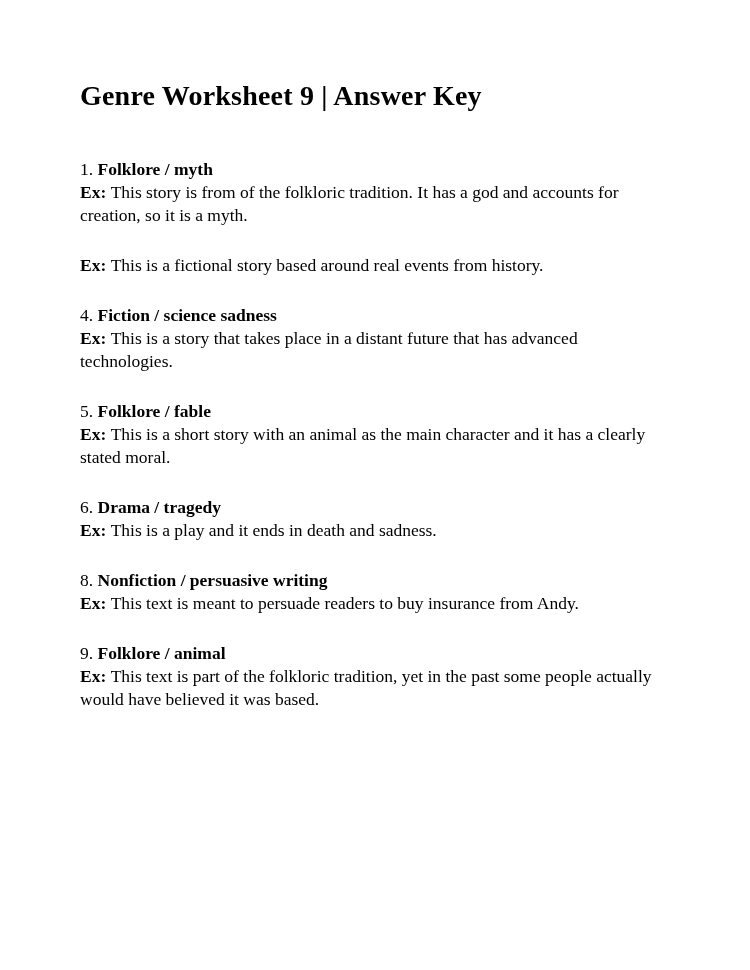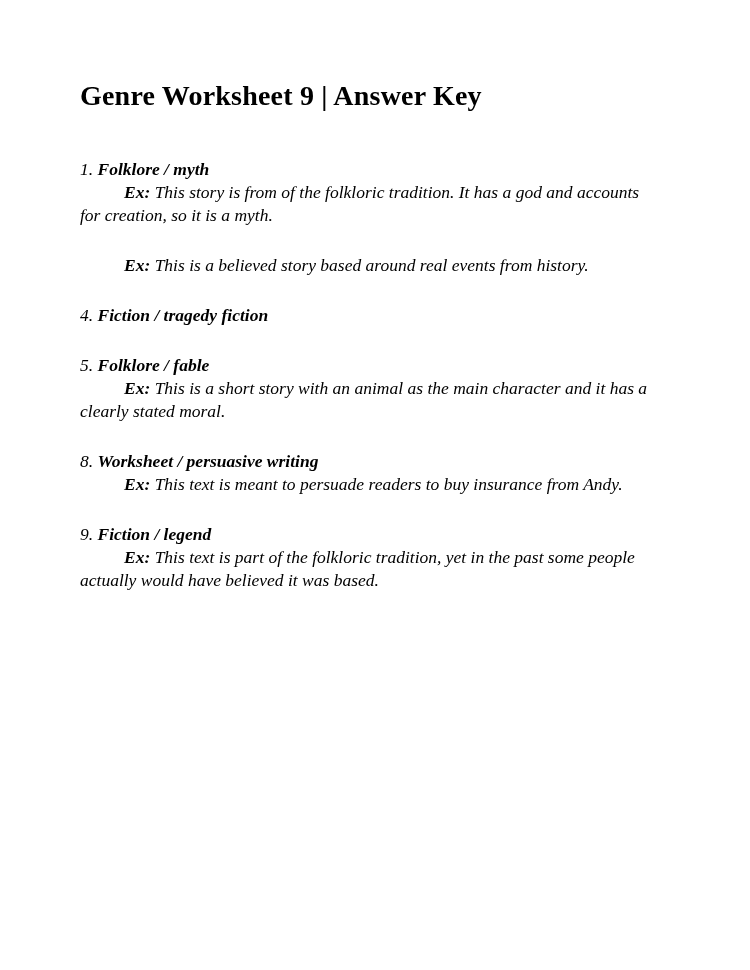--- a/index.html
+++ b/index.html
@@ -22,73 +22,76 @@
     background: #ffffff;
   }
   .doc-title {
     font-size: 28px;
     font-weight: bold;
     margin: 0 0 46px 0;
     letter-spacing: 0.2px;
   }
   .answer-list {
     display: block;
-    font-style: italic;
   }
   .item {
     margin-bottom: 27px;
   }
   .item p {
     margin: 0;
     font-size: 17.5px;
     line-height: 23px;
   }
   .item-genre {
     font-weight: bold;
   }
   .ex-label {
     font-weight: bold;
-    margin-left: 44px;
   }
 </style>
 </head>
 <body>
 
 <div class="page">
 
   <h1 class="doc-title">Genre Worksheet 9 | Answer Key</h1>
 
   <div class="answer-list">
   <div class="item">
     <p class="item-heading"><span class="item-number">1. </span><span class="item-genre">Folklore / myth</span></p>
     <p class="item-explanation"><span class="ex-label">Ex: </span><span class="ex-text">This story is from of the folkloric tradition. It has a god and accounts for creation, so it is a myth.</span></p>
   </div>
 
   <div class="item">
-    <p class="item-explanation"><span class="ex-label">Ex: </span><span class="ex-text">This is a believed story based around real events from history.</span></p>
+    <p class="item-explanation"><span class="ex-label">Ex: </span><span class="ex-text">This is a fictional story based around real events from history.</span></p>
   </div>
 
 
   <div class="item">
-    <p class="item-heading"><span class="item-number">4. </span><span class="item-genre">Fiction / tragedy fiction</span></p>
+    <p class="item-heading"><span class="item-number">4. </span><span class="item-genre">Fiction / science sadness</span></p>
+    <p class="item-explanation"><span class="ex-label">Ex: </span><span class="ex-text">This is a story that takes place in a distant future that has advanced technologies.</span></p>
   </div>
 
   <div class="item">
     <p class="item-heading"><span class="item-number">5. </span><span class="item-genre">Folklore / fable</span></p>
     <p class="item-explanation"><span class="ex-label">Ex: </span><span class="ex-text">This is a short story with an animal as the main character and it has a clearly stated moral.</span></p>
   </div>
 
+  <div class="item">
+    <p class="item-heading"><span class="item-number">6. </span><span class="item-genre">Drama / tragedy</span></p>
+    <p class="item-explanation"><span class="ex-label">Ex: </span><span class="ex-text">This is a play and it ends in death and sadness.</span></p>
+  </div>
 
   <div class="item">
   </div>
 
   <div class="item">
-    <p class="item-heading"><span class="item-number">8. </span><span class="item-genre">Worksheet / persuasive writing</span></p>
+    <p class="item-heading"><span class="item-number">8. </span><span class="item-genre">Nonfiction / persuasive writing</span></p>
     <p class="item-explanation"><span class="ex-label">Ex: </span><span class="ex-text">This text is meant to persuade readers to buy insurance from Andy.</span></p>
   </div>
 
   <div class="item">
-    <p class="item-heading"><span class="item-number">9. </span><span class="item-genre">Fiction / legend</span></p>
+    <p class="item-heading"><span class="item-number">9. </span><span class="item-genre">Folklore / animal</span></p>
     <p class="item-explanation"><span class="ex-label">Ex: </span><span class="ex-text">This text is part of the folkloric tradition, yet in the past some people actually would have believed it was based.</span></p>
   </div>
 </div>
 
 </div>
 
 </body></html>

